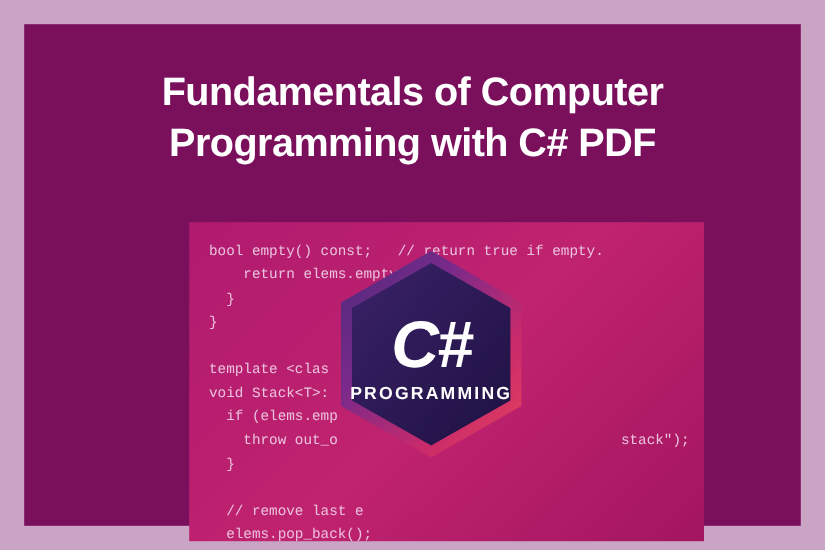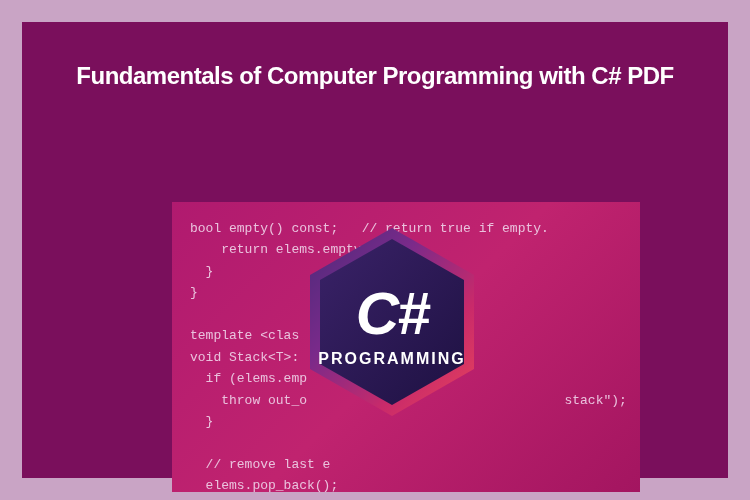--- a/index.html
+++ b/index.html
@@ -18,21 +18,21 @@
     .outer-frame {
       position: absolute;
       top: 22px;
       left: 22px;
       right: 22px;
       bottom: 22px;
       background: #7a0f5c;
     }
     .title {
       color: #ffffff;
-      font-size: 24px;
+      font-size: 36px;
       font-weight: 800;
       text-align: center;
       padding: 38px 40px 0 40px;
       line-height: 1.3;
       letter-spacing: -0.5px;
     }
     .code-panel {
       position: absolute;
       left: 150px;
       top: 180px;

